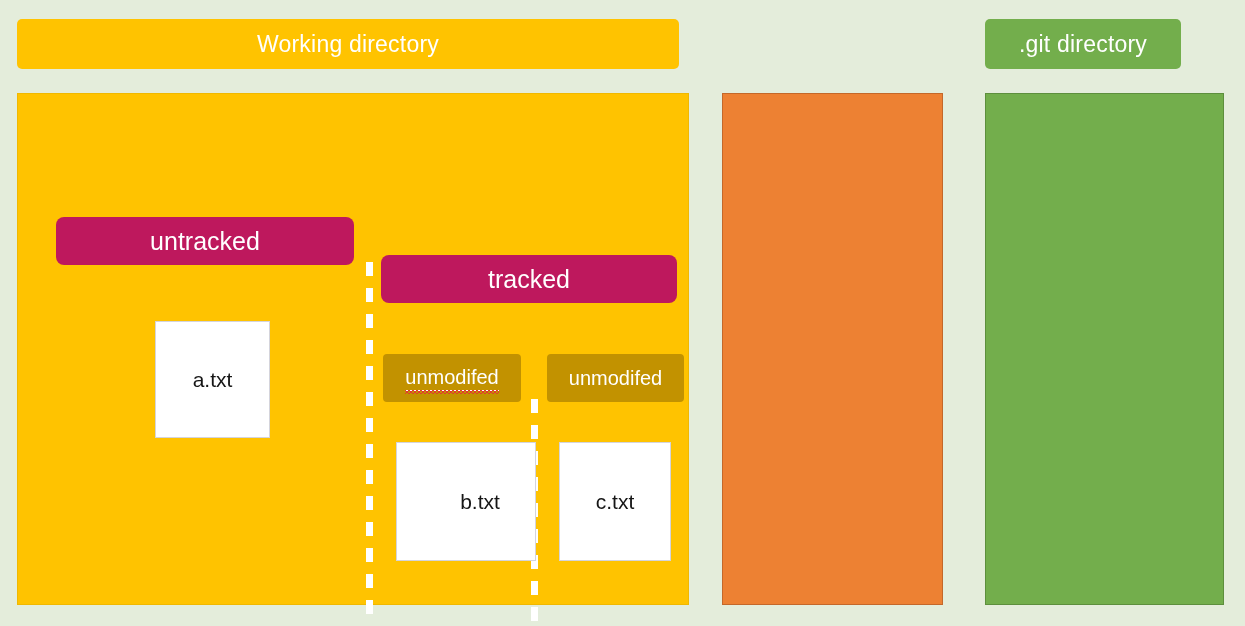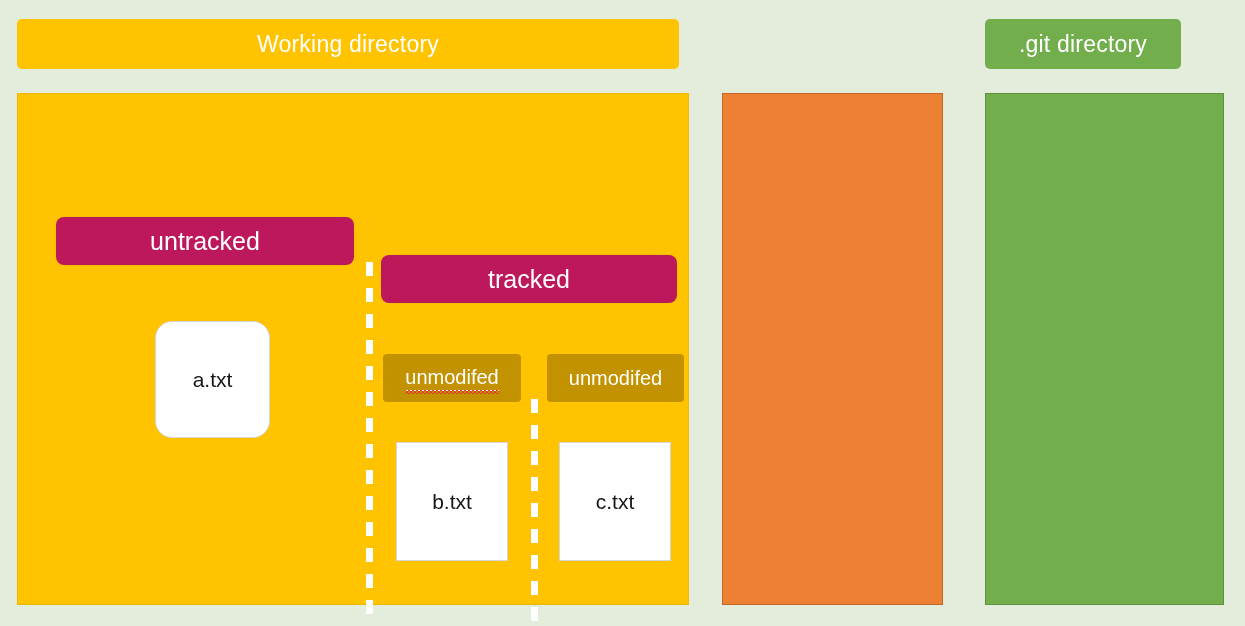--- a/index.html
+++ b/index.html
@@ -131,22 +131,22 @@
     position: absolute;
     background: #ffffff;
     border: 1px solid #d4d4dc;
     display: flex;
     align-items: center;
     justify-content: center;
     color: #161616;
     font-size: 21px;
     white-space: nowrap;
   }
-  .file-a { left: 137px; top: 227px; width: 113px; height: 115px; border-radius: 17px; }
-  .file-b { left: 378px; top: 348px; width: 110px; height: 117px; }
+  .file-a { left: 137px; top: 227px; width: 113px; height: 115px; }
+  .file-b { left: 378px; top: 348px; width: 110px; height: 117px; padding-left: 28px; }
   .file-c { left: 541px; top: 348px; width: 110px; height: 117px; }
 </style>
 </head>
 <body>
 
 <div class="canvas">
 
   <div class="header-pill hdr-working">
     <span>Working directory</span>
   </div>

